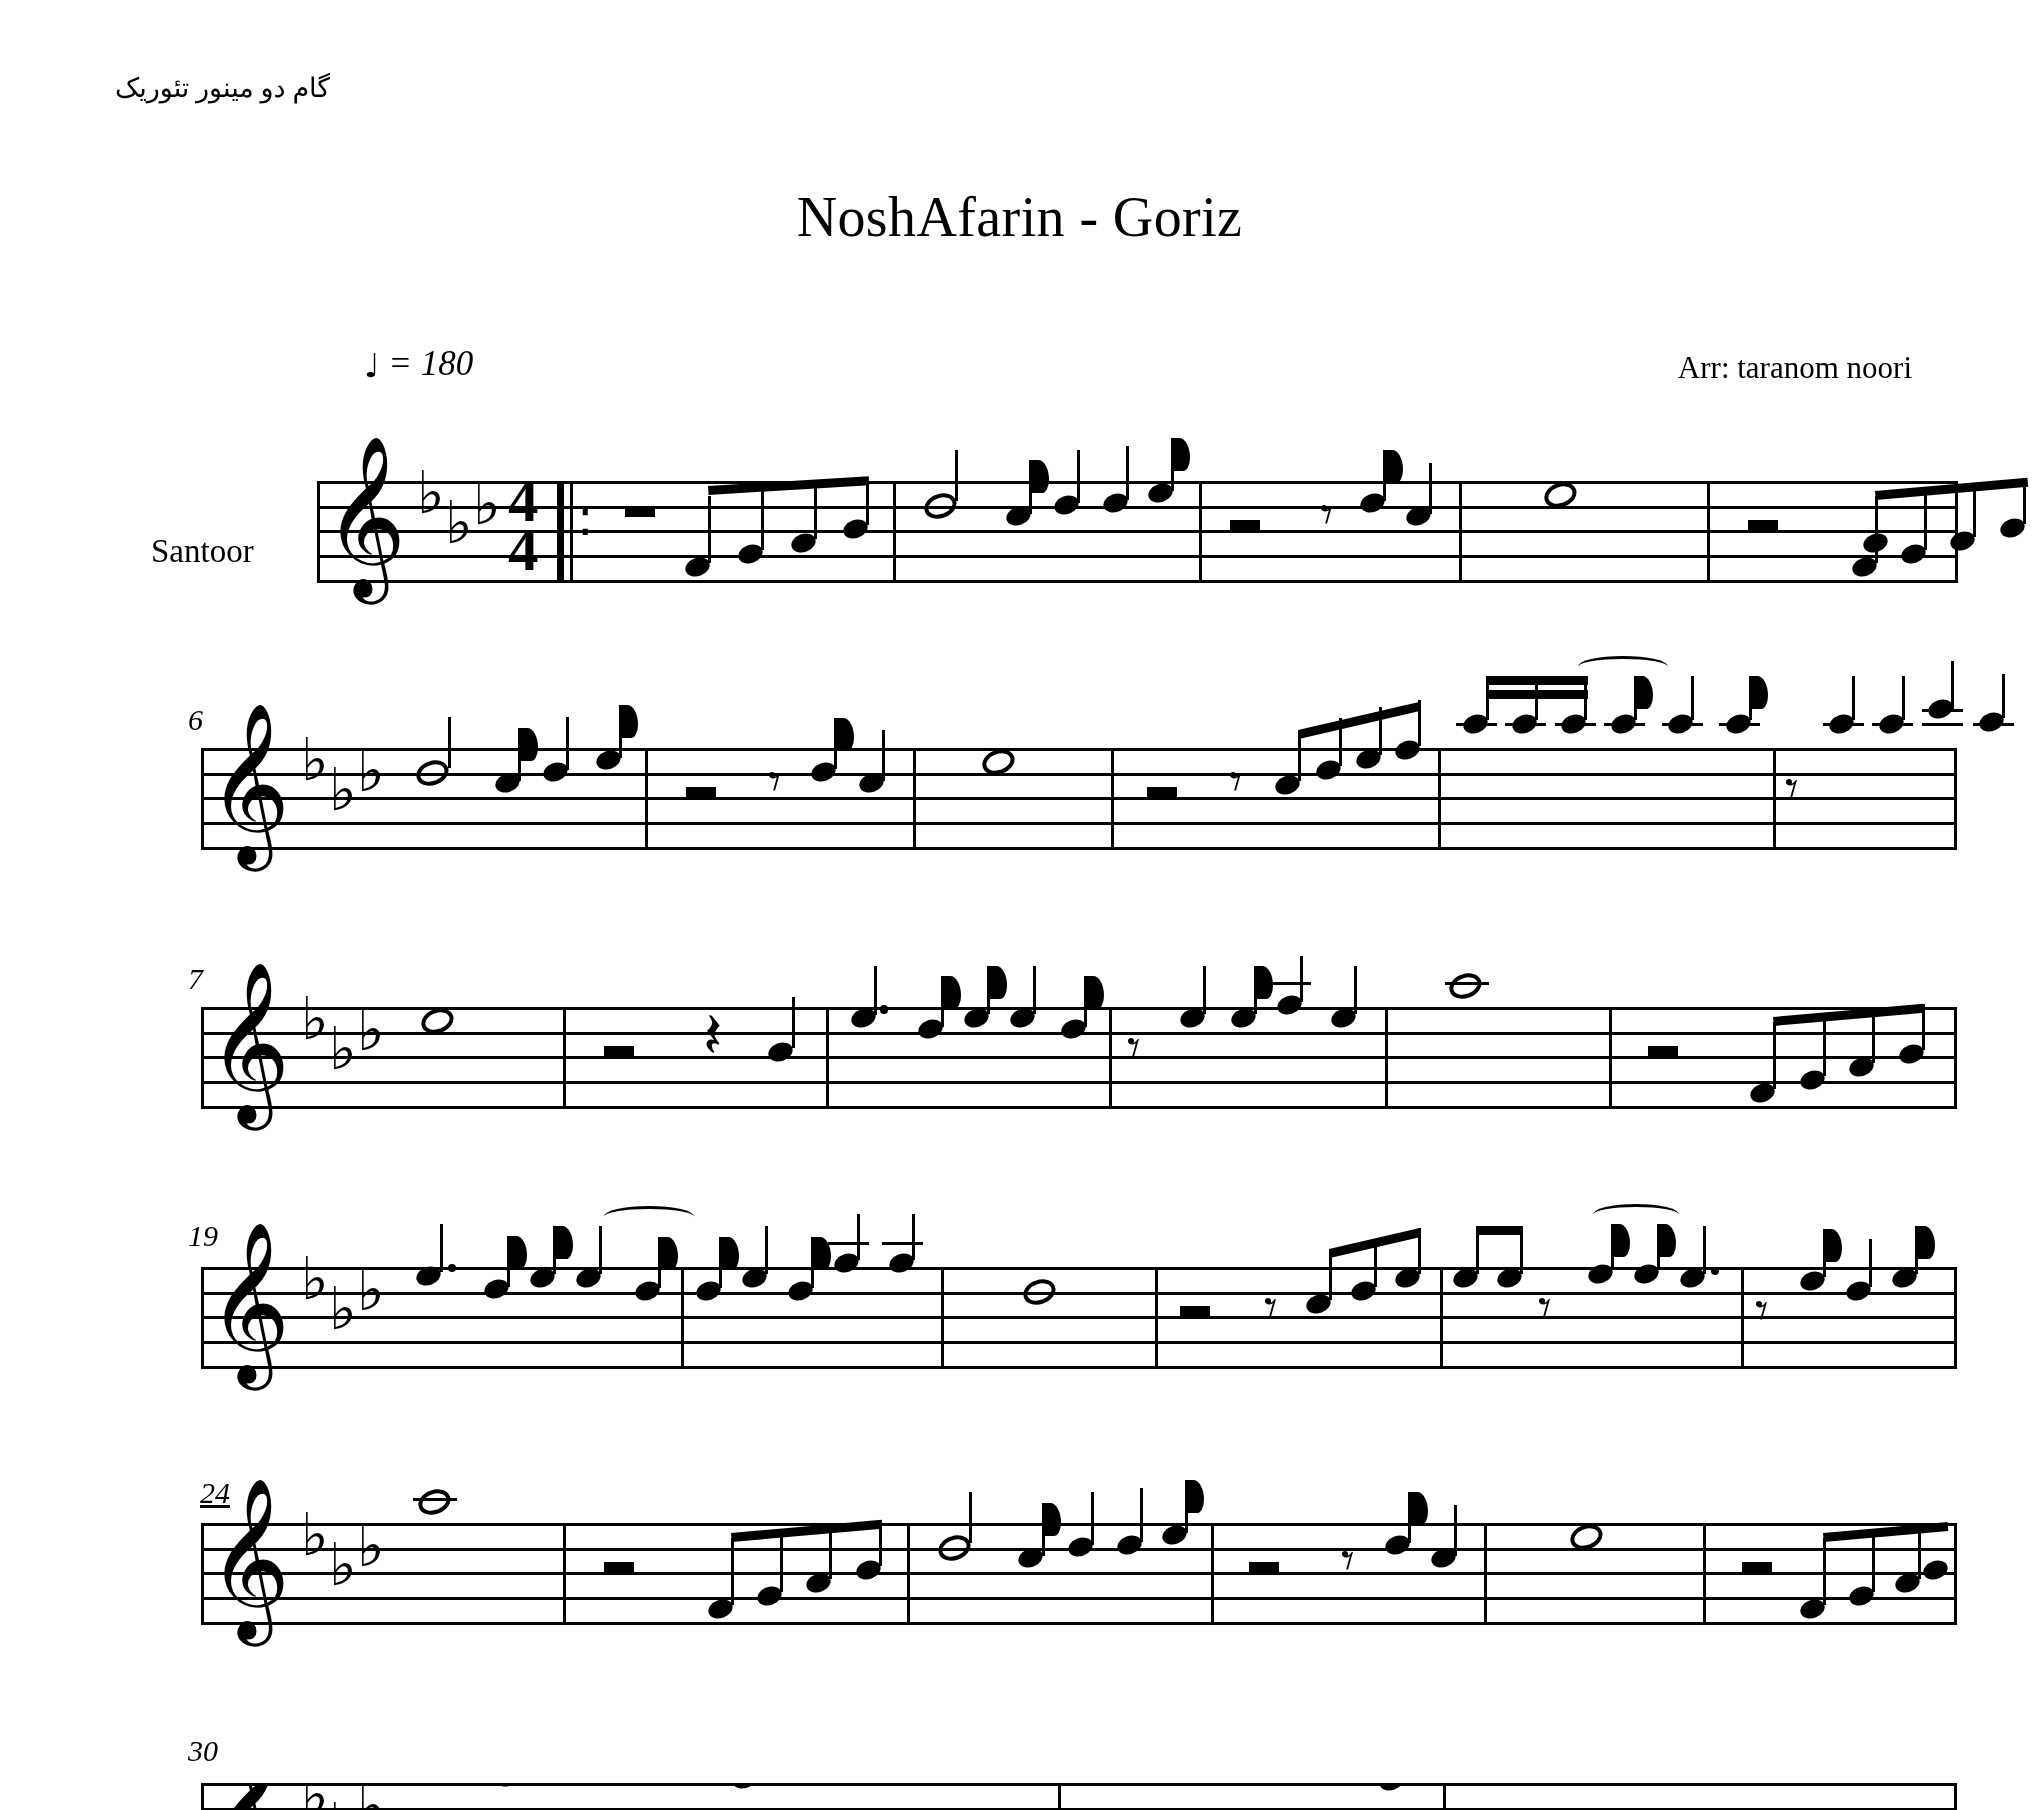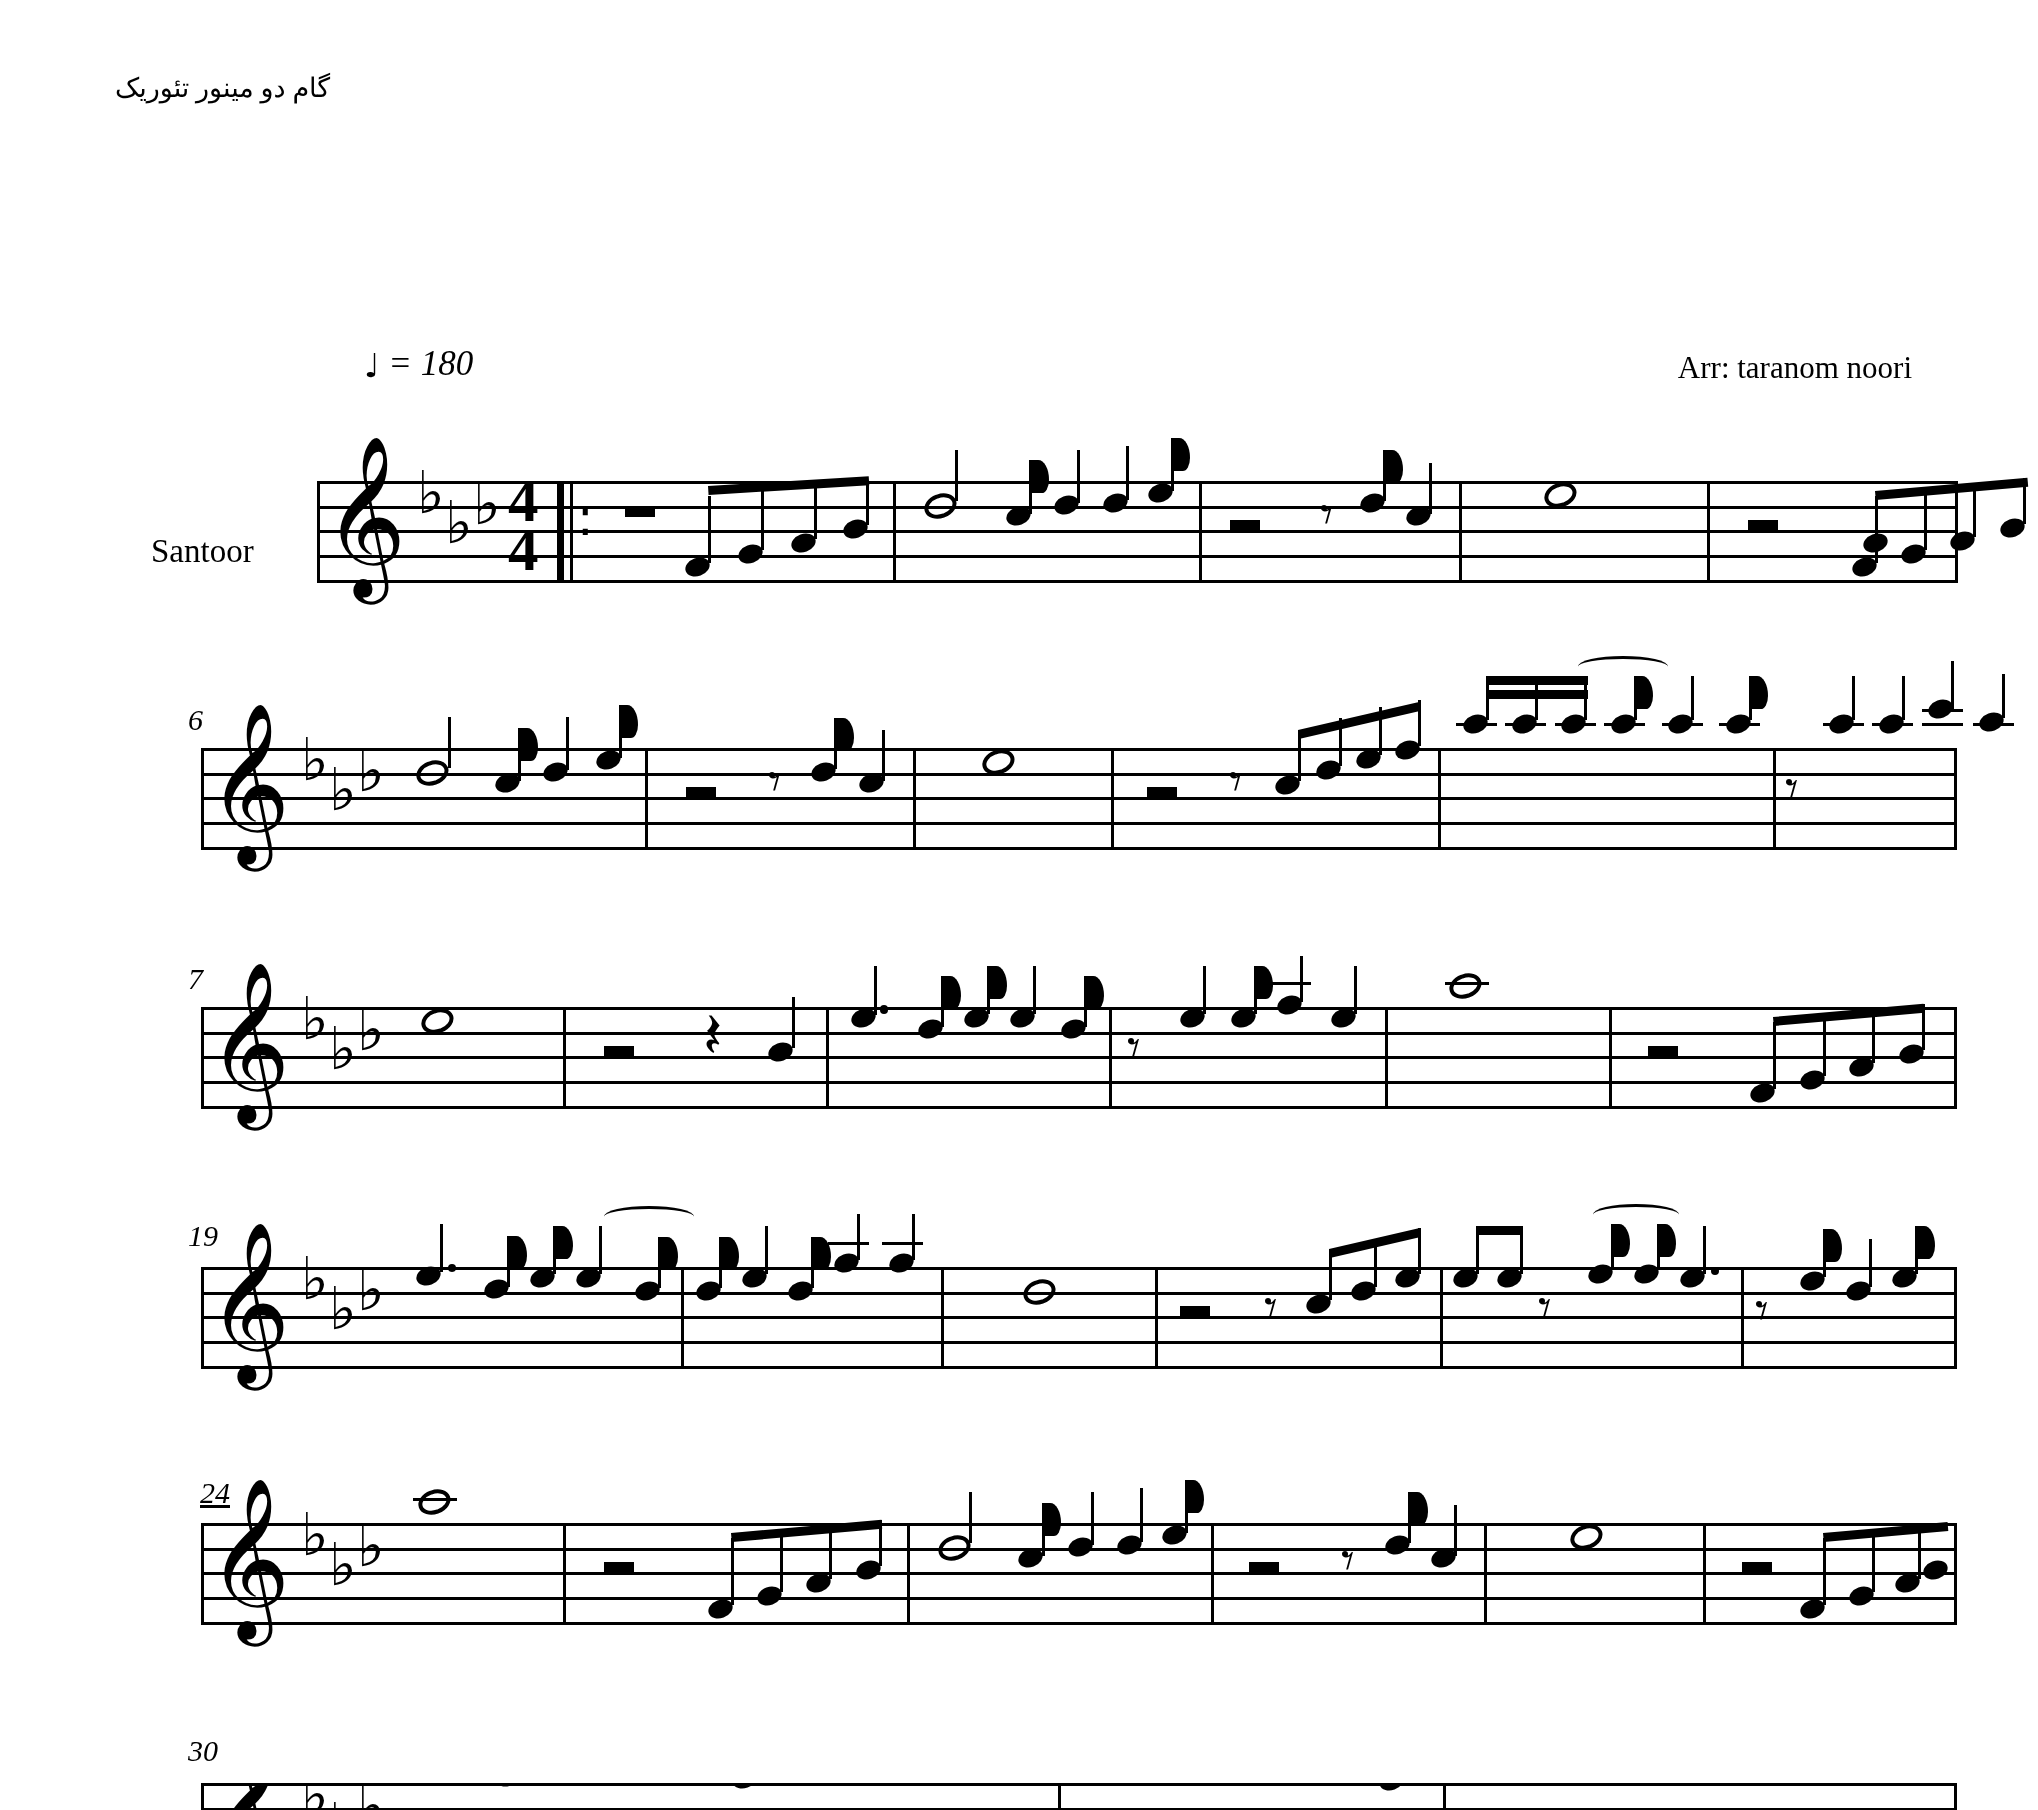--- a/index.html
+++ b/index.html
@@ -187,20 +187,21 @@
     width: 90px;
   }
 </style>
 </head>
 <body>
 
 <div class="page">
 
   <div class="persian-note">گام دو مینور تئوریک</div>
 
+  <div class="doc-title">NoshAfarin - Goriz</div>
 
   <div class="tempo-mark">
     <span class="q-note">♩</span>
     <span>= 180</span>
   </div>
 
   <div class="arranger">Arr: taranom noori</div>
 
   <div class="instrument-name">Santoor</div>
 

